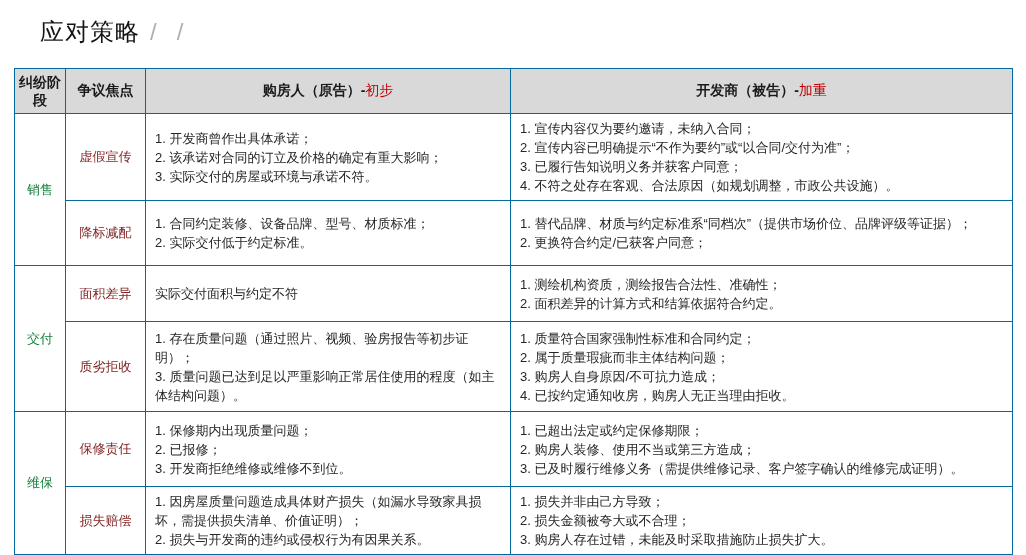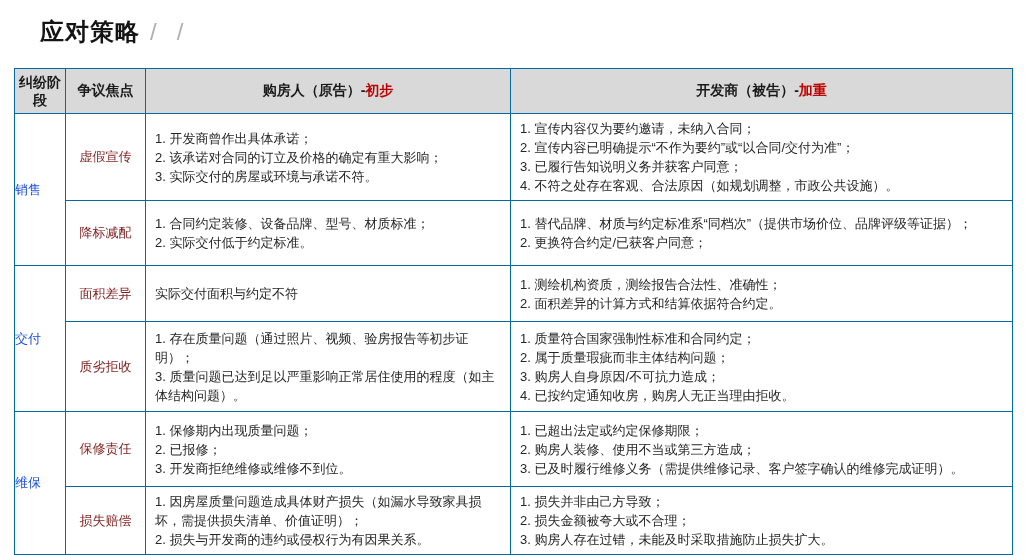--- a/index.html
+++ b/index.html
@@ -6,21 +6,21 @@
   html, body { width: 1026px; height: 555px; background: #ffffff; overflow: hidden; }
   body { font-family: "Liberation Sans", "DejaVu Sans", sans-serif; color: #1f1f1f; }
 
   .slide { position: relative; width: 1026px; height: 555px; background: #fff; }
 
   
   .title-bar {
     position: absolute; left: 40px; top: 12px; right: 10px; height: 40px;
     display: flex; align-items: center; white-space: nowrap;
   }
-  .title-main { font-size: 24px; font-weight: bold; color: #141414; letter-spacing: 1px; }
+  .title-main { font-size: 24px; font-weight: normal; color: #141414; letter-spacing: 1px; }
   .title-sep { font-size: 24px; color: #b0b0b0; margin: 0 10px; font-weight: normal; }
   .title-sub { font-size: 23px; color: #3d3d3d; letter-spacing: 2px; }
   .title-accent { font-size: 23px; color: #d40000; letter-spacing: 1px; }
 
   
   .strategy-table {
     position: absolute; left: 14px; top: 68px; width: 998px;
     border-collapse: collapse; table-layout: fixed;
   }
   .strategy-table th, .strategy-table td {
@@ -30,26 +30,26 @@
   }
   .strategy-table th {
     background: #d9d9d9; font-weight: bold; font-size: 14px;
     text-align: center; color: #1a1a1a; padding: 4px 2px;
   }
   .col-stage  { width: 51px; }
   .col-focus  { width: 80px; }
   .col-buyer  { width: 365px; }
   .col-dev    { width: 502px; }
 
-  .cell-stage { background: #fff; font-size: 13.5px; color: #1d4ed8; }
+  .cell-stage { text-align: center; background: #fff; font-size: 13.5px; color: #15803d; }
   .cell-focus { text-align: center; background: #fff; font-size: 13.5px; color: #7f1d1d; padding: 4px 6px; }
   .cell-claims { background: #fff; padding: 5px 9px; }
   .cell-claims .line { line-height: 19px; color: #262626; }
 
-  .accent-red { color: #c00000; font-weight: bold; }
+  .accent-red { color: #c00000; font-weight: normal; }
   .th-stage-text { display: inline-block; line-height: 18px; }
 
   .h-header { height: 45px; }
   .h-r1 { height: 86px; }
   .h-r2 { height: 65px; }
   .h-r3 { height: 56px; }
   .h-r4 { height: 90px; }
   .h-r5 { height: 75px; }
   .h-r6 { height: 58px; }
 </style>

